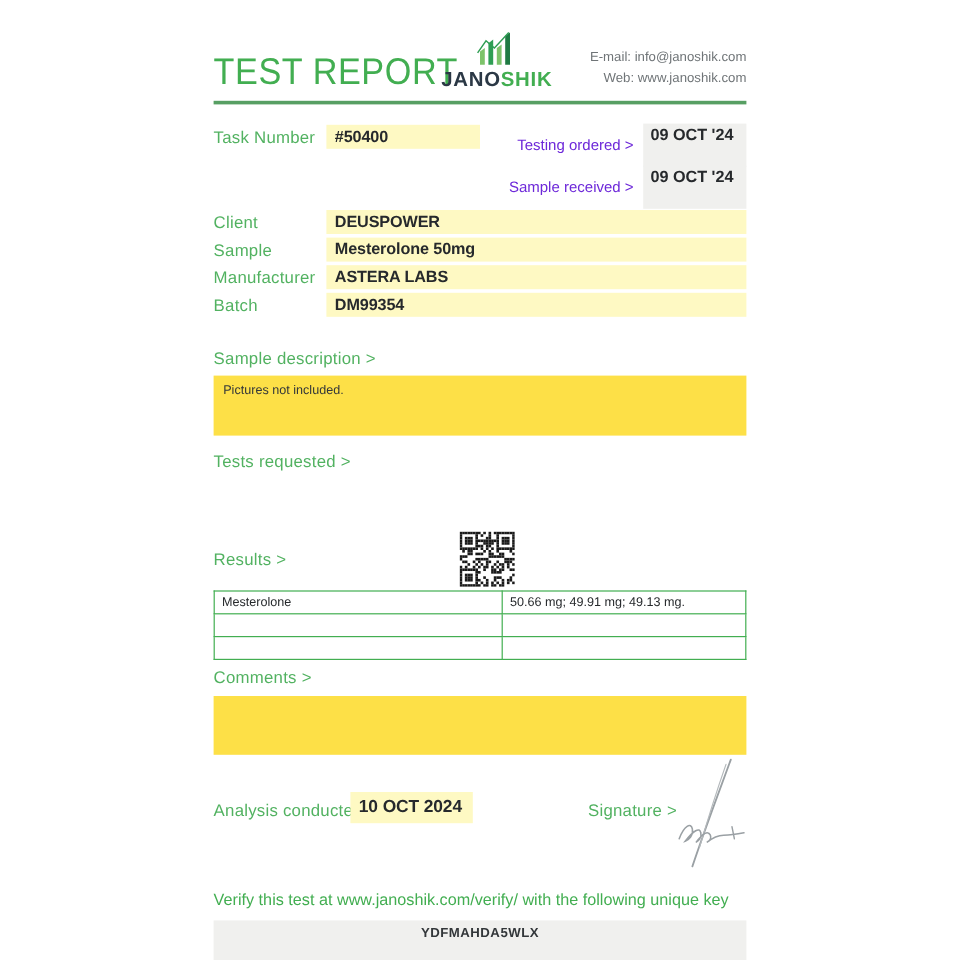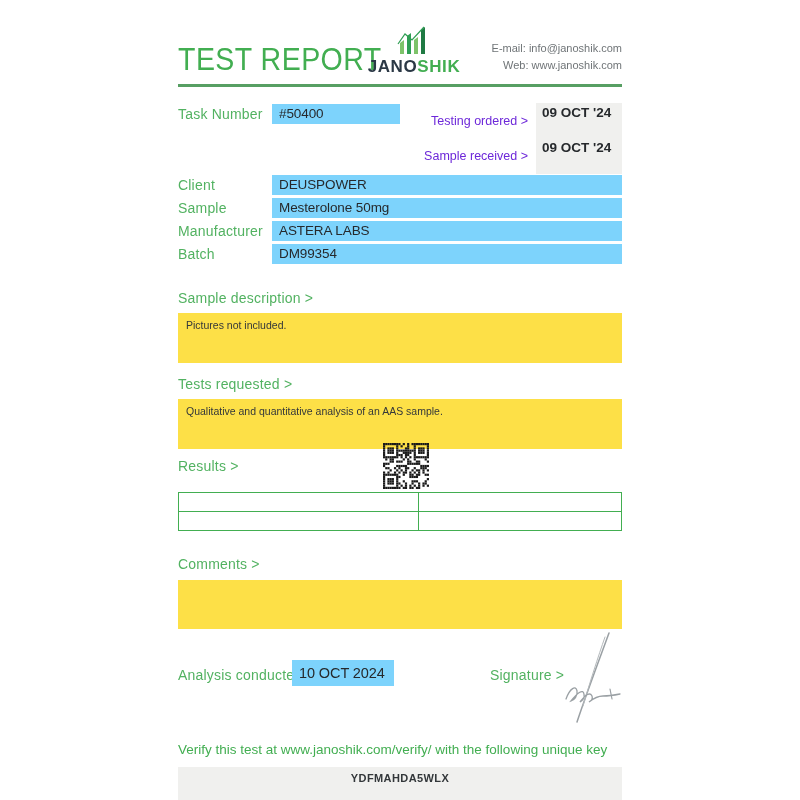--- a/index.html
+++ b/index.html
@@ -14,21 +14,21 @@
   .logo svg{display:block;margin:0 auto;}
   .logo-text{font-size:17px;font-weight:700;letter-spacing:.6px;margin-top:1px;}
   .logo-text .jano{color:#2b3845;}
   .logo-text .shik{color:#42ae51;}
   .contact{position:absolute;right:178px;top:40px;text-align:right;font-size:11px;
            color:#6f7477;line-height:1.55;}
   .divider{position:absolute;left:178px;top:84px;width:444px;height:3px;background:#579f63;}
 
   
   .glabel{position:absolute;color:#52b261;font-size:14px;font-weight:400;letter-spacing:.2px;white-space:nowrap;}
-  .gbox{position:absolute;background:#7dd3fc;color:#26292c;font-weight:400;font-size:13.5px;
+  .gbox{position:absolute;background:#fef9c3;color:#26292c;font-weight:700;font-size:13.5px;
         letter-spacing:-.1px;line-height:20px;height:20px;padding-left:7px;box-sizing:border-box;white-space:nowrap;}
   .bigbox{position:absolute;left:178px;width:444px;background:#fde047;box-sizing:border-box;
           font-size:10.5px;color:#33373a;padding:6px 8px;}
 
   
   .task-label{left:178px;top:106px;}
   .task-box{left:272px;top:104px;width:128px;}
   .date-row{position:absolute;right:178px;display:flex;align-items:center;gap:8px;}
   .date-row .dlabel{color:#6d28d9;font-size:12.5px;white-space:nowrap;}
   .date-row .dbox{background:#f0f0ee;width:86px;height:36px;line-height:20px;font-weight:700;
@@ -108,21 +108,20 @@
   </div>
   <div class="info-row">
     <div class="glabel" style="top:246px;">Batch</div>
     <div class="gbox info-box" style="top:244px;">DM99354</div>
   </div>
 
   <div class="glabel" style="left:178px;top:290px;">Sample description &gt;</div>
   <div class="bigbox" style="top:313px;height:50px;">Pictures not included.</div>
 
   <div class="glabel" style="left:178px;top:376px;">Tests requested &gt;</div>
-  <div class="bigbox" style="top:399px;height:50px;">Qualitative and quantitative analysis of an AAS sample.</div>
 
   <div class="glabel" style="left:178px;top:458px;">Results &gt;</div>
   <svg id="qr-svg" class="qr" viewBox="0 0 46 46">
       <rect x="0.00" y="0.00" width="2.19" height="2.19" fill="#1a1a1a"></rect>
       <rect x="2.19" y="0.00" width="2.19" height="2.19" fill="#1a1a1a"></rect>
       <rect x="4.38" y="0.00" width="2.19" height="2.19" fill="#1a1a1a"></rect>
       <rect x="6.57" y="0.00" width="2.19" height="2.19" fill="#1a1a1a"></rect>
       <rect x="8.76" y="0.00" width="2.19" height="2.19" fill="#1a1a1a"></rect>
       <rect x="10.95" y="0.00" width="2.19" height="2.19" fill="#1a1a1a"></rect>
       <rect x="13.14" y="0.00" width="2.19" height="2.19" fill="#1a1a1a"></rect>
@@ -345,20 +344,24 @@
       <rect x="21.90" y="43.81" width="2.19" height="2.19" fill="#1a1a1a"></rect>
       <rect x="26.29" y="43.81" width="2.19" height="2.19" fill="#1a1a1a"></rect>
       <rect x="28.48" y="43.81" width="2.19" height="2.19" fill="#1a1a1a"></rect>
       <rect x="32.86" y="43.81" width="2.19" height="2.19" fill="#1a1a1a"></rect>
       <rect x="35.05" y="43.81" width="2.19" height="2.19" fill="#1a1a1a"></rect>
     </svg>
 
   <table class="results-table">
     <tbody>
       <tr>
+        <td class="col1">Mesterolone</td>
+        <td>50.66 mg; 49.91 mg; 49.13 mg.</td>
+      </tr>
+      <tr>
         <td class="col1"></td>
         <td></td>
       </tr>
       <tr>
         <td class="col1"></td>
         <td></td>
       </tr>
     </tbody>
   </table>
 

